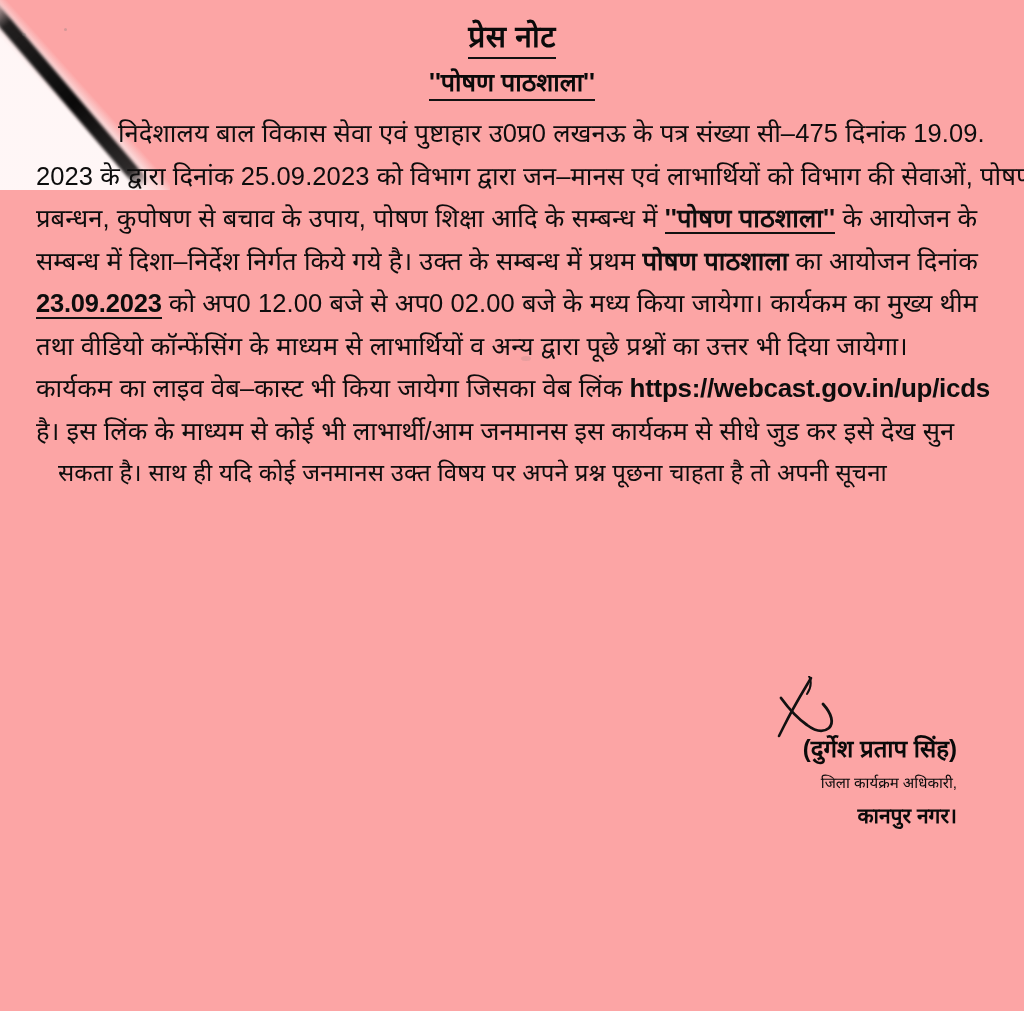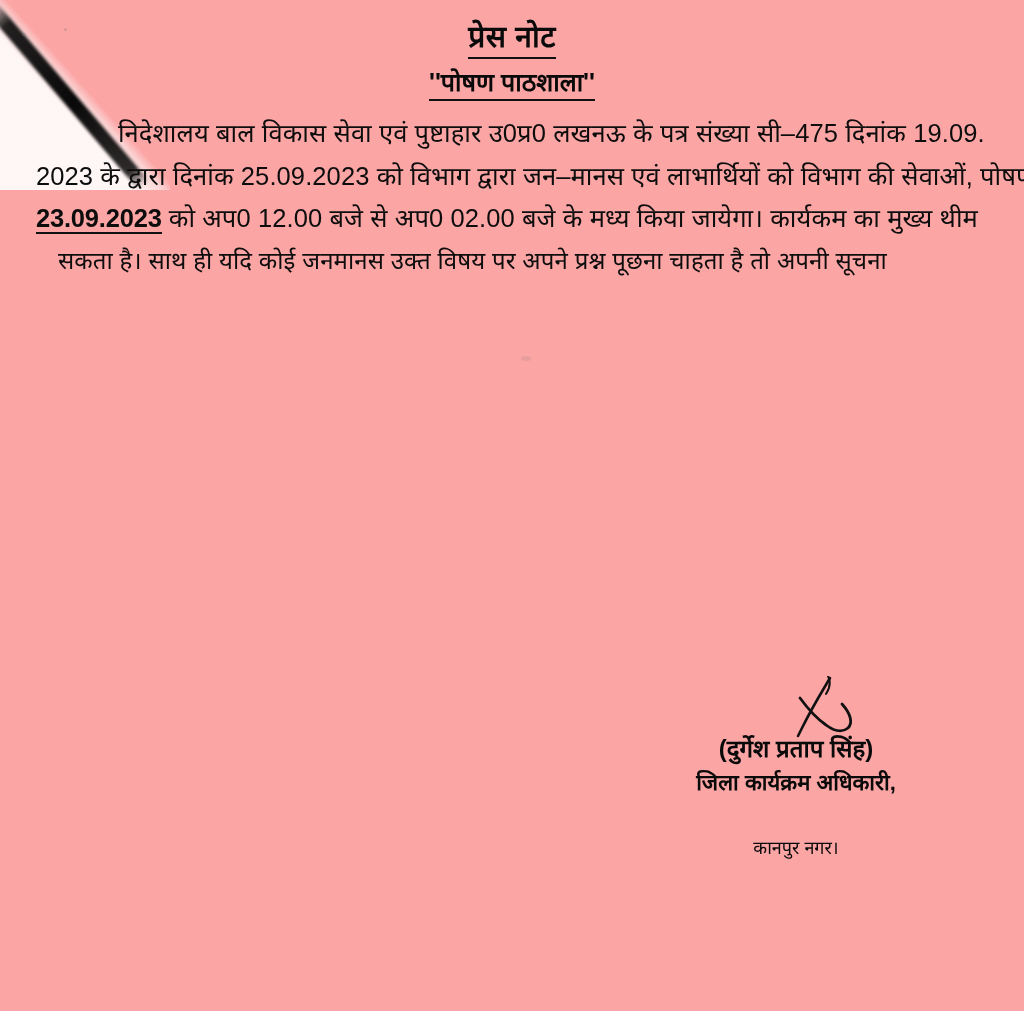--- a/index.html
+++ b/index.html
@@ -112,51 +112,50 @@
     font-weight: 700;
     font-size: 26px;
     letter-spacing: -0.3px;
     font-family: "Liberation Sans", "DejaVu Sans", sans-serif;
   }
   .line-tight { font-size: 24px; line-height: 41px; height: 41px; margin-left: 22px; }
 
   
   .sign-block {
     position: absolute;
-    left: 616px;
+    left: 597px;
     top: 676px;
     width: 360px;
-    text-align: center;
+    text-align: right;
   }
   .sig-mark {
     height: 62px;
     position: relative;
   }
   .sig-mark svg {
     position: absolute;
     left: 50%;
     top: 0;
     transform: translateX(-28px);
   }
   .sign-name {
     font-size: 24px;
     font-weight: 700;
     line-height: 34px;
     margin-top: -6px;
   }
   .sign-role {
-    font-size: 22px;
-    font-weight: 700;
-    line-height: 33px;
-  }
-  .sign-place {
-    font-size: 18px;
+    font-size: 15px;
     font-weight: 400;
     line-height: 33px;
-    margin-top: 33px;
+  }
+  .sign-place {
+    font-size: 21px;
+    font-weight: 700;
+    line-height: 33px;
   }
 </style>
 </head>
 <body>
 
 <div id="page">
 
   <div class="fold-wedge"></div>
   <div class="fold-streak"></div>
   <div class="speck" style="left:22px;top:33px;width:4px;height:3px;"></div>
@@ -171,30 +170,45 @@
   <div class="body-block">
 
     <div class="line">
       <span class="indent"></span><span>निदेशालय बाल विकास सेवा एवं पुष्टाहार उ0प्र0 लखनऊ के पत्र संख्या सी–475 दिनांक 19.09.</span>
     </div>
 
     <div class="line">
       <span>2023 के द्वारा दिनांक 25.09.2023 को विभाग द्वारा जन–मानस एवं लाभार्थियों को विभाग की सेवाओं, पोषण</span>
     </div>
 
-
+    <div class="line">
+      <span>प्रबन्धन, कुपोषण से बचाव के उपाय, पोषण शिक्षा आदि के सम्बन्ध में </span><span class="b u">''पोषण पाठशाला''</span><span> के आयोजन के</span>
+    </div>
+
+    <div class="line">
+      <span>सम्बन्ध में दिशा–निर्देश निर्गत किये गये है। उक्त के सम्बन्ध में प्रथम </span><span class="b">पोषण पाठशाला</span><span> का आयोजन दिनांक</span>
+    </div>
 
     <div class="line">
       <span class="b u lat">23.09.2023</span><span> को अप0 12.00 बजे से अप0 02.00 बजे के मध्य किया जायेगा। कार्यकम का मुख्य थीम</span>
     </div>
 
 
 
-
-
+    <div class="line">
+      <span>तथा वीडियो कॉन्फेंसिंग के माध्यम से लाभार्थियों व अन्य द्वारा पूछे प्रश्नों का उत्तर भी दिया जायेगा।</span>
+    </div>
+
+    <div class="line">
+      <span>कार्यकम का लाइव वेब–कास्ट भी किया जायेगा जिसका वेब लिंक </span><span class="url">https://webcast.gov.in/up/icds</span>
+    </div>
+
+    <div class="line">
+      <span>है। इस लिंक के माध्यम से कोई भी लाभार्थी/आम जनमानस इस कार्यकम से सीधे जुड कर इसे देख सुन</span>
+    </div>
 
     <div class="line line-tight">
       <span>सकता है। साथ ही यदि कोई जनमानस उक्त विषय पर अपने प्रश्न पूछना चाहता है तो अपनी सूचना</span>
     </div>
 
 
   </div>
 
   <div class="sign-block">
     <div class="sig-mark">

